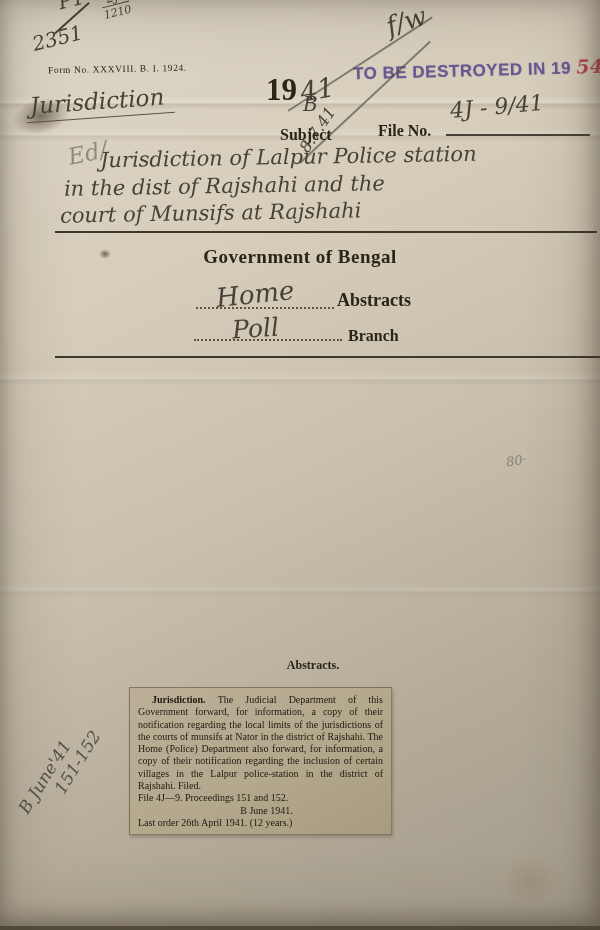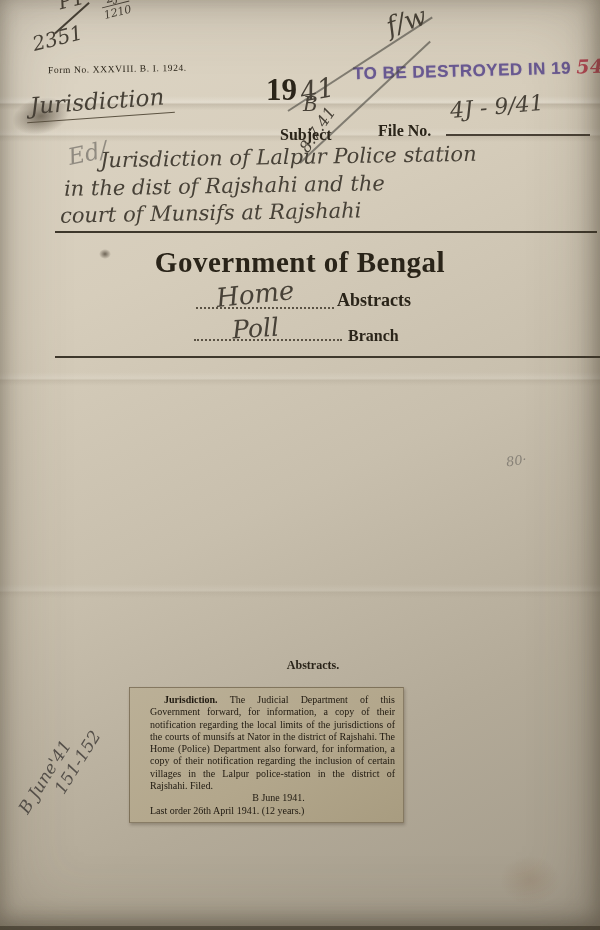--- a/index.html
+++ b/index.html
@@ -23,21 +23,21 @@
   .blotch{position:absolute;border-radius:50%;pointer-events:none;}
   .stamp{
     font-family:"Liberation Sans",sans-serif;font-weight:bold;font-size:17px;letter-spacing:.5px;
     color:rgba(96,80,142,.85);transform:rotate(-1.5deg);white-space:nowrap;
     text-shadow:0 0 1px rgba(96,80,142,.55);
   }
   .stamp-year{color:rgba(182,58,74,.9);font-family:"DejaVu Serif",serif;font-style:italic;font-size:19px;text-shadow:none;}
   .clip{
     background:linear-gradient(150deg,#bbb097 0%,#b3a78c 55%,#a89c80 100%);
     border:1px solid rgba(75,62,42,.45);box-shadow:1px 2px 3px rgba(60,50,35,.30);
-    color:#1f1910;font-size:10px;line-height:12.3px;padding:6px 8px 5px 20px;
+    color:#1f1910;font-size:10px;line-height:12.3px;padding:6px 8px 5px 8px;
   }
   .clip p{margin:0;text-align:justify;text-indent:14px;}
   .clip .lead{font-weight:bold;}
   .clip .ln{text-align:left;text-indent:0;margin:0;}
   .clip .ln-indent{text-indent:12px;text-align:center;}
   .fracbar{display:inline-block;border-top:1.5px solid #474137;padding-top:1px;}
 </style>
 </head>
 <body>
 
@@ -84,38 +84,39 @@
   <div class="abs hand" style="left:450px;top:94px;font-size:22px;transform:rotate(-5deg);white-space:nowrap;">4J - 9/41</div>
   <div class="rule" style="left:446px;top:134px;width:144px;height:1.5px;background:#494136;"></div>
 
   <div class="abs print" style="left:280px;top:126px;font-size:16px;font-weight:bold;text-align:right;">Subject</div>
   <div class="abs hand" style="left:100px;top:145px;font-size:21px;transform:rotate(-1deg);white-space:nowrap;">Jurisdiction of Lalpur Police station</div>
   <div class="abs hand" style="left:64px;top:174px;font-size:21px;transform:rotate(-1deg);white-space:nowrap;">in the dist of Rajshahi and the</div>
   <div class="abs hand" style="left:60px;top:201px;font-size:21px;transform:rotate(-1deg);white-space:nowrap;">court of Munsifs at Rajshahi</div>
 
   <div class="rule" style="left:55px;top:231px;width:542px;"></div>
 
-  <div class="abs print" style="left:0;top:246px;width:100%;text-align:center;font-size:29px;font-weight:bold;letter-spacing:.5px;">Government of Bengal</div>
+  <div class="abs print" style="left:0;top:246px;width:100%;text-align:center;font-size:19px;font-weight:bold;letter-spacing:.5px;">Government of Bengal</div>
 
   <div class="dotline" style="left:196px;top:307px;width:138px;"></div>
   <div class="abs hand" style="left:216px;top:279px;font-size:26px;transform:rotate(-6deg);">Home</div>
   <div class="abs print" style="left:337px;top:290px;font-size:18px;font-weight:bold;">Abstracts</div>
 
   <div class="dotline" style="left:194px;top:339px;width:148px;"></div>
   <div class="abs hand" style="left:232px;top:314px;font-size:25px;transform:rotate(-4deg);">Poll</div>
   <div class="abs print" style="left:348px;top:327px;font-size:16px;font-weight:bold;">Branch</div>
 
   <div class="rule" style="left:55px;top:356px;width:545px;"></div>
 
   <div class="abs hand pencil" style="left:506px;top:453px;font-size:13px;transform:rotate(-8deg);">80·</div>
 
   <div class="abs print" style="left:233px;top:658px;width:160px;text-align:center;font-size:12px;font-weight:bold;">Abstracts.</div>
 
   <div class="abs clip" style="left:129px;top:687px;width:245px;">
     <p><span class="lead">Jurisdiction.</span><span> The Judicial Department of this Government forward, for information, a copy of their notification regarding the local limits of the jurisdictions of the courts of munsifs at Nator in the district of Rajshahi. The Home (Police) Department also forward, for information, a copy of their notification regarding the inclusion of certain villages in the Lalpur police-station in the district of Rajshahi.  Filed.</span></p>
+    <div class="ln">File 4J—9.  Proceedings 151 and 152.</div>
     <div class="ln ln-indent">B June 1941.</div>
     <div class="ln">Last order 26th April 1941.  (12 years.)</div>
   </div>
 
   <div class="abs" style="left:6px;top:752px;transform:rotate(-58deg);transform-origin:center;">
     <div class="hand" style="font-size:17px;color:#55504a;white-space:nowrap;">B June'41</div>
     <div class="hand" style="font-size:17px;color:#55504a;margin-left:36px;white-space:nowrap;">151-152</div>
   </div>
 
   <div class="abs" style="left:0;bottom:0;width:100%;height:4px;background:rgba(40,34,24,.55);"></div>

